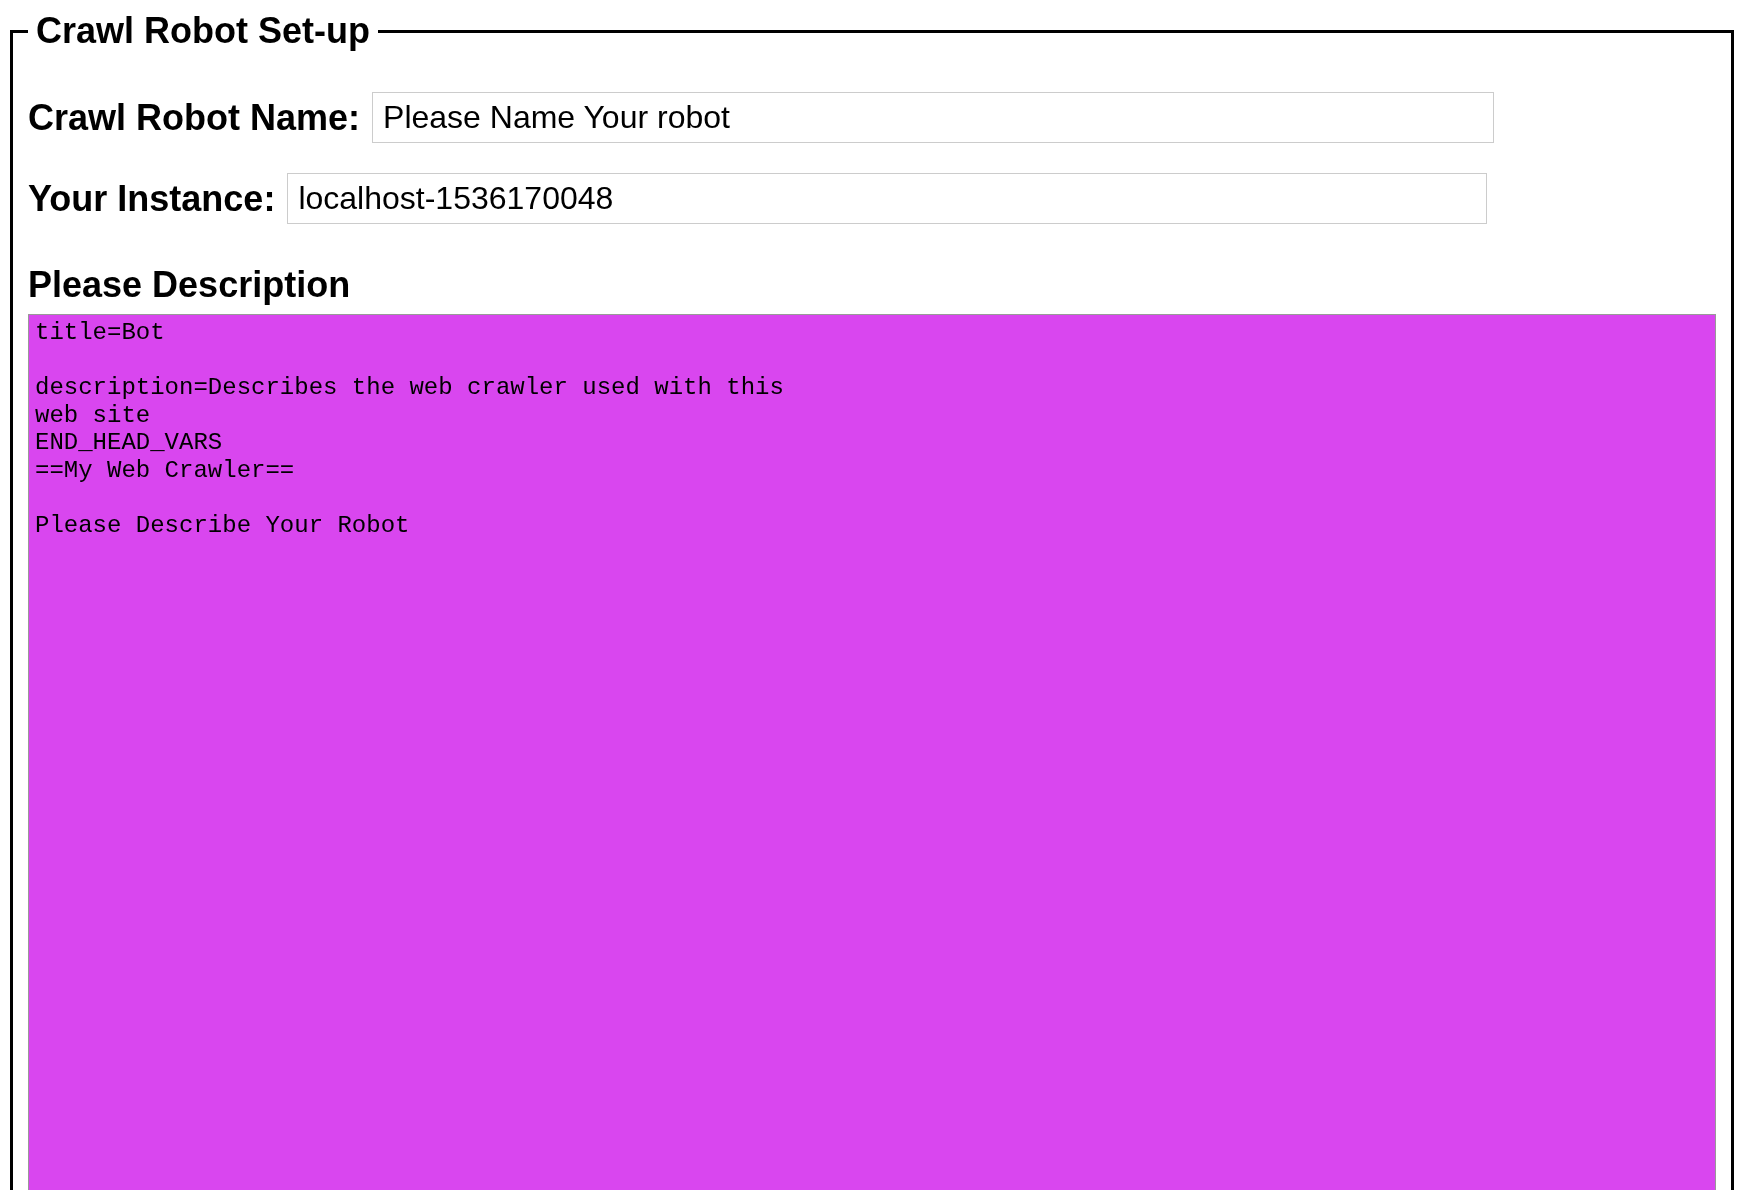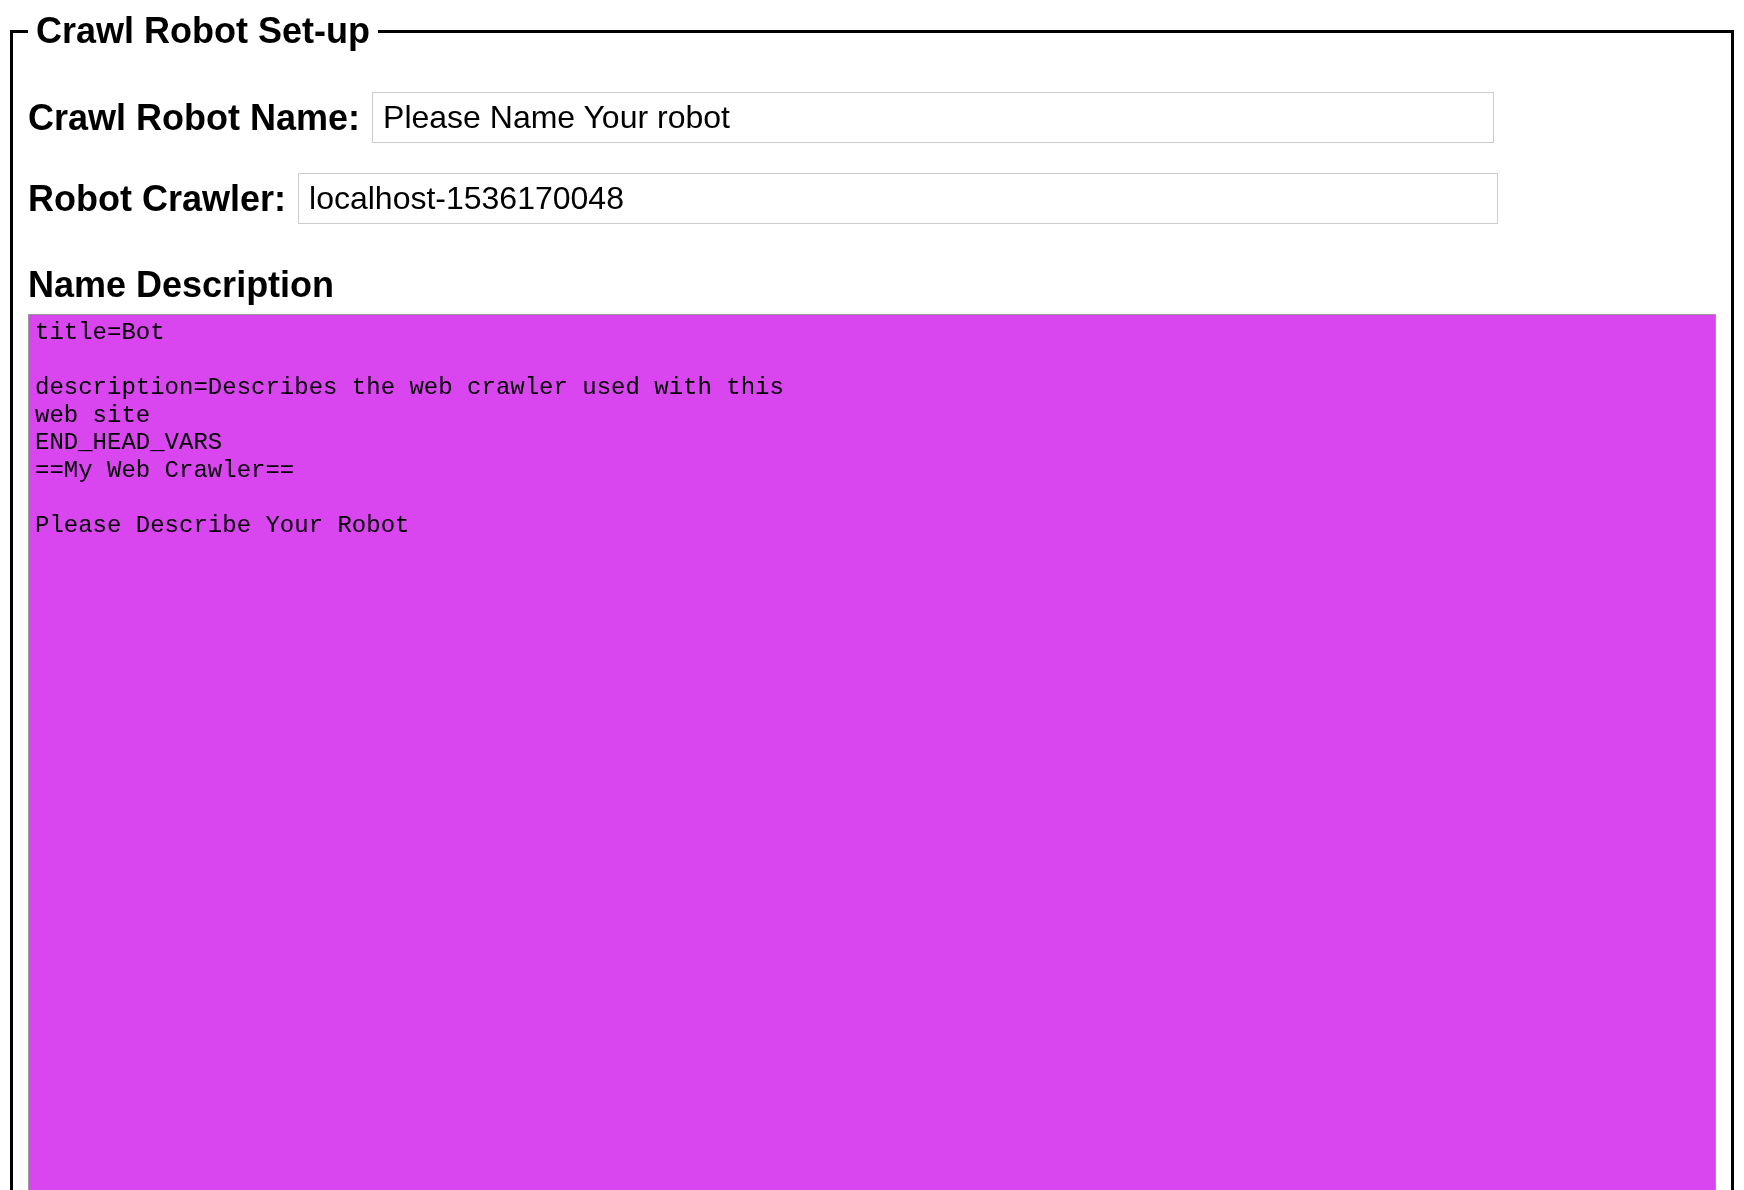--- a/index.html
+++ b/index.html
@@ -78,25 +78,25 @@
 
 <fieldset>
   <legend>Crawl Robot Set-up</legend>
 
   <div class="form-row">
     <label class="form-label">Crawl Robot Name:</label>
     <input type="text" class="text-input robot-name-input" value="Please Name Your robot" style="">
   </div>
 
   <div class="form-row">
-    <label class="form-label">Robot Crawler:</label>
+    <label class="form-label">Your Instance:</label>
     <input type="text" class="text-input robot-instance-input" value="localhost-1536170048" style="">
   </div>
 
-  <div class="description-heading">Name Description</div>
+  <div class="description-heading">Please Description</div>
 
   <textarea class="description-textarea" style="">title=Bot
 
 description=Describes the web crawler used with this
 web site
 END_HEAD_VARS
 ==My Web Crawler==
 
 Please Describe Your Robot</textarea>
 </fieldset>

